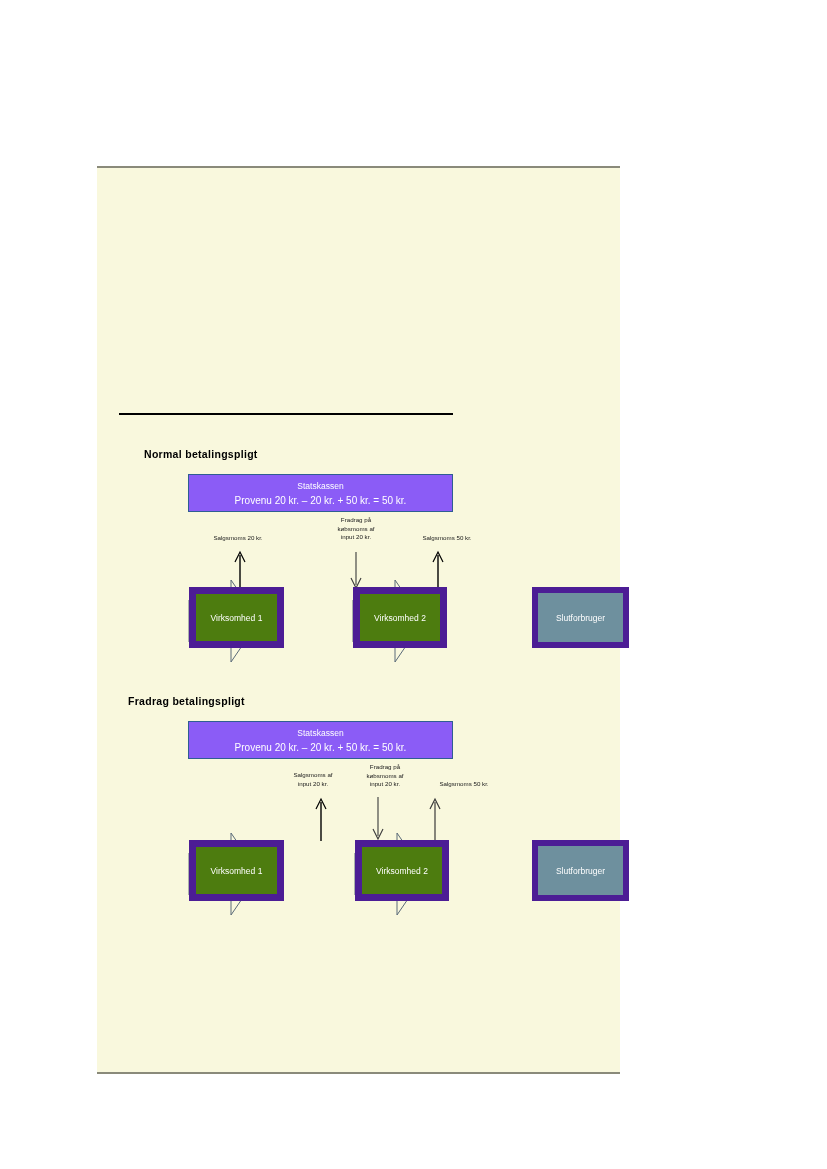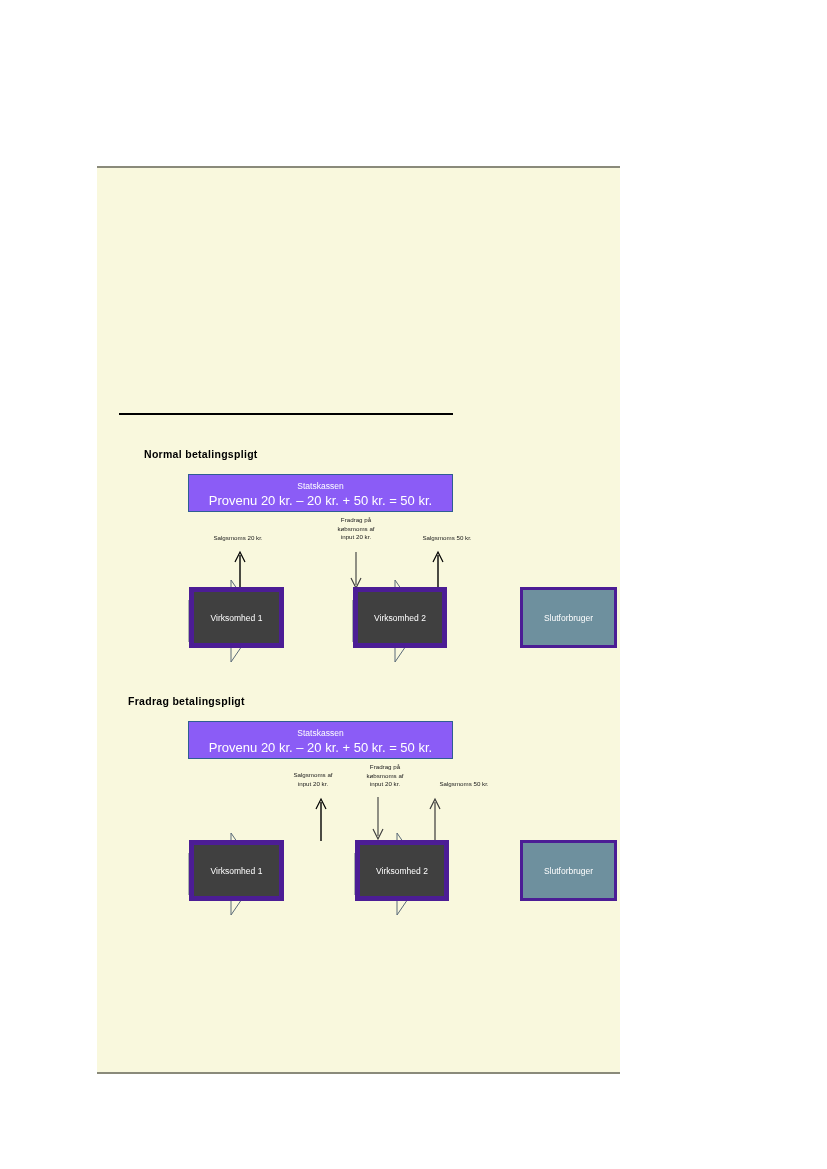--- a/index.html
+++ b/index.html
@@ -67,43 +67,44 @@
     color: #ffffff;
     text-align: center;
     padding-top: 5px;
   }
   .treasury-title {
     font-size: 8.5px;
     line-height: 13px;
     display: block;
   }
   .treasury-sub {
-    font-size: 13px;
+    font-size: 10px;
     line-height: 15px;
     display: block;
   }
 
   
   .entity-box {
     position: absolute;
     box-sizing: border-box;
     display: flex;
     align-items: center;
     justify-content: center;
     color: #ffffff;
     font-size: 8.5px;
     text-align: center;
   }
   .entity-blue {
-    background: #404040;
-    border: 5px solid #4c1d95;
+    background: #4d7c0f;
+    border: 7px solid #4c1d95;
   }
   .entity-gray {
     background: #6e909e;
-    border: 3px solid #4c1d95;
+    border: 6px solid #4c1d95;
+    margin-left: 12px;
   }
 
   
   .vconn {
     position: absolute;
     overflow: visible;
   }
 
   
   .block-arrow {

